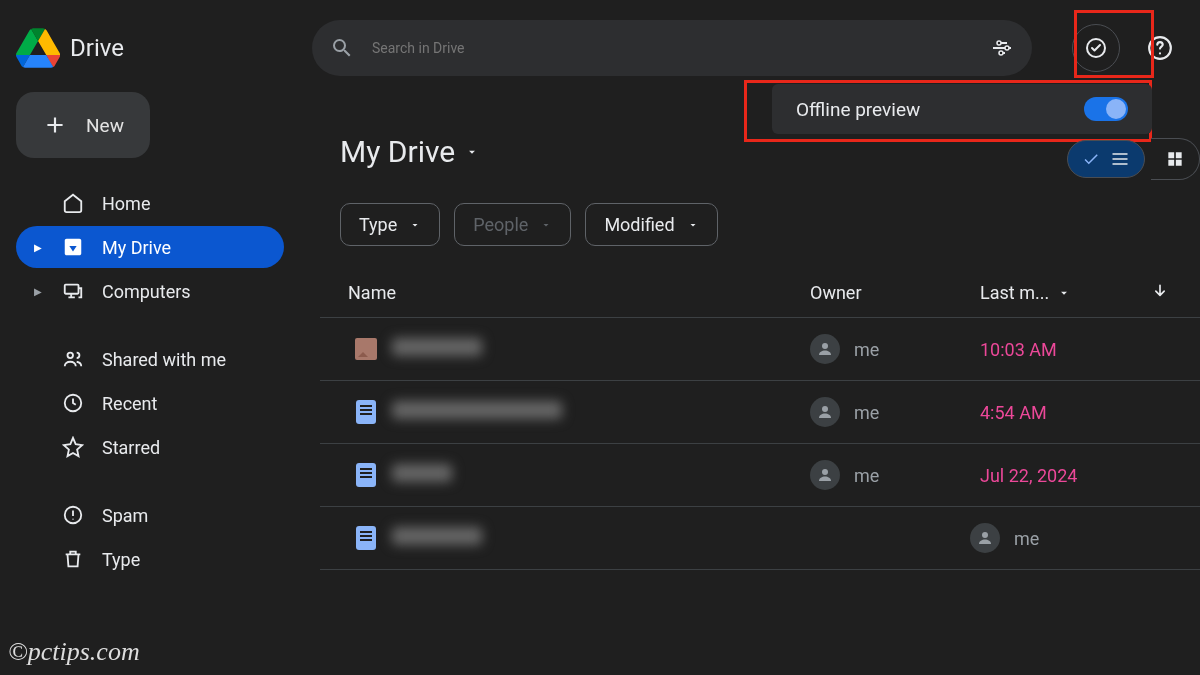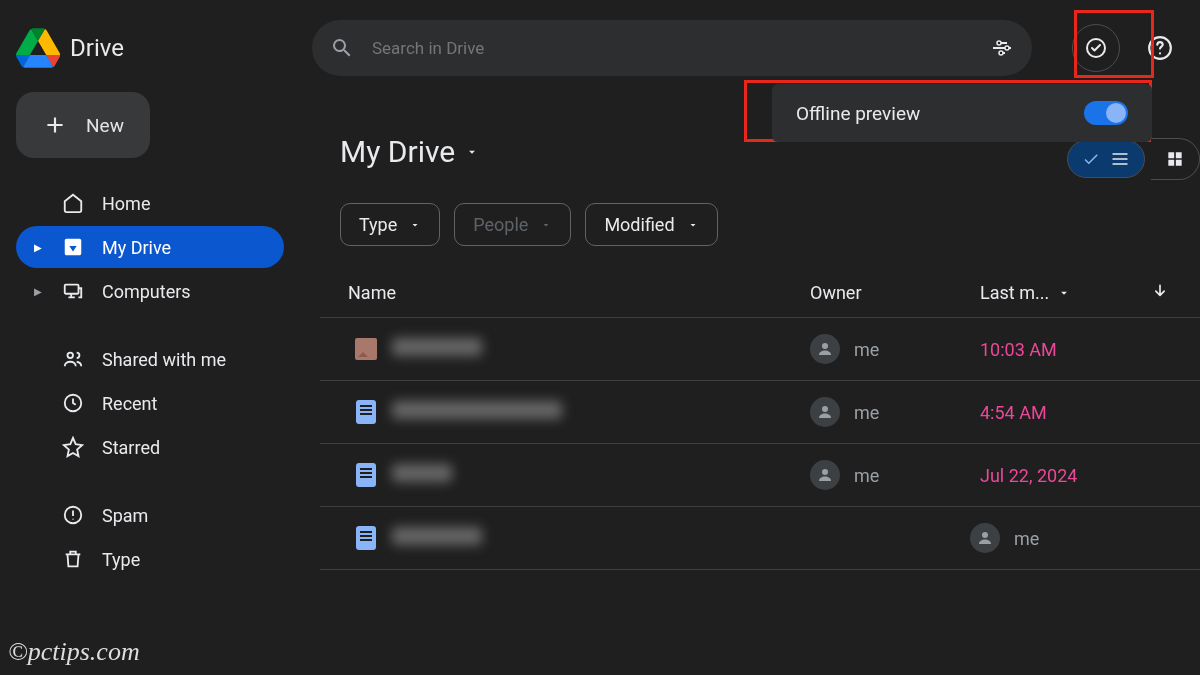--- a/index.html
+++ b/index.html
@@ -2,38 +2,38 @@
 <html><head>
 <meta charset="utf-8">
 <style>
 * { margin: 0; padding: 0; box-sizing: border-box; font-family: 'Google Sans', Roboto, Arial, sans-serif; }
 body { background: #1f1f1f; color: #e8eaed; width: 1200px; height: 675px; overflow: hidden; position: relative; }
 .header { display: flex; align-items: center; padding: 20px 16px; gap: 16px; }
 .logo-area { display: flex; align-items: center; gap: 10px; width: 280px; }
 .drive-logo { width: 44px; height: 40px; }
 .drive-title { font-size: 24px; color: #e8eaed; font-weight: 400; }
 .search-bar { flex: 1; background: #2d2e30; border-radius: 28px; height: 56px; display: flex; align-items: center; padding: 0 18px; gap: 18px; max-width: 720px; }
-.search-input { flex: 1; background: transparent; border: none; outline: none; color: #f9a8d4; font-size: 17px; }
+.search-input { flex: 1; background: transparent; border: none; outline: none; color: #f9a8d4; font-size: 14px; }
 .header-icons { display: flex; align-items: center; gap: 16px; margin-left: auto; }
 .icon-btn { width: 48px; height: 48px; display: flex; align-items: center; justify-content: center; border-radius: 50%; cursor: pointer; }
 .offline-circle { border: 1.5px solid #4a4d52; }
 .red-box { border: 3px solid #e8271a; position: absolute; pointer-events: none; }
 .red-box-1 { top: 10px; left: 1074px; width: 80px; height: 68px; }
 .red-box-2 { top: 80px; left: 744px; width: 408px; height: 62px; }
 .sidebar { position: absolute; left: 0; top: 84px; width: 300px; padding: 8px 16px; }
 .new-btn { background: #37393b; border-radius: 18px; padding: 20px 26px; display: inline-flex; align-items: center; gap: 18px; margin-bottom: 24px; margin-left: 0; }
 .new-btn-label { font-size: 19px; color: #e3e3e3; }
 .nav-item { display: flex; align-items: center; gap: 18px; padding: 10px 18px; border-radius: 30px; cursor: pointer; font-size: 18px; margin-bottom: 2px; }
 .nav-item.active { background: #0b57d0; color: #fff; }
 .nav-item .caret { width: 10px; color: #9aa0a6; font-size: 10px; }
 .nav-item.active .caret { color: #fff; }
 .nav-group2 { margin-top: 26px; }
 .nav-group3 { margin-top: 26px; }
 .main { position: absolute; left: 320px; top: 84px; right: 0; bottom: 0; }
-.offline-panel { background: #2d2e30; position: absolute; right: 48px; top: 0; width: 380px; height: 58px; display: flex; align-items: center; justify-content: space-between; padding: 0 24px; border-radius: 6px; z-index: 5; }
+.offline-panel { background: #2d2e30; position: absolute; right: 48px; top: 0; width: 380px; height: 50px; display: flex; align-items: center; justify-content: space-between; padding: 0 24px; border-radius: 6px; z-index: 5; }
 .offline-label { font-size: 19px; color: #e8eaed; }
 .toggle { width: 44px; height: 24px; background: #1a73e8; border-radius: 12px; position: relative; }
 .toggle-thumb { position: absolute; right: 2px; top: 2px; width: 20px; height: 20px; background: #8ab4f8; border-radius: 50%; }
 .title-row { display: flex; align-items: center; padding: 50px 20px 8px 20px; gap: 10px; }
 .my-drive-title { font-size: 30px; color: #e8eaed; }
 .view-controls { position: absolute; right: 0; top: 54px; display: flex; align-items: center; gap: 6px; }
 .view-pill { background: #0b3a6e; border: 1px solid #4a4d52; border-radius: 30px; padding: 8px 14px; display: flex; gap: 10px; align-items: center; }
 .grid-btn { border: 1px solid #4a4d52; border-radius: 0 30px 30px 0; padding: 10px 14px; background: #1f1f1f; border-left: none;}
 .filter-row { display: flex; gap: 14px; padding: 18px 20px; }
 .filter-chip { border: 1px solid #5f6368; border-radius: 10px; padding: 10px 18px; display: flex; align-items: center; gap: 12px; font-size: 18px; cursor: pointer; margin-top: 8px; }

